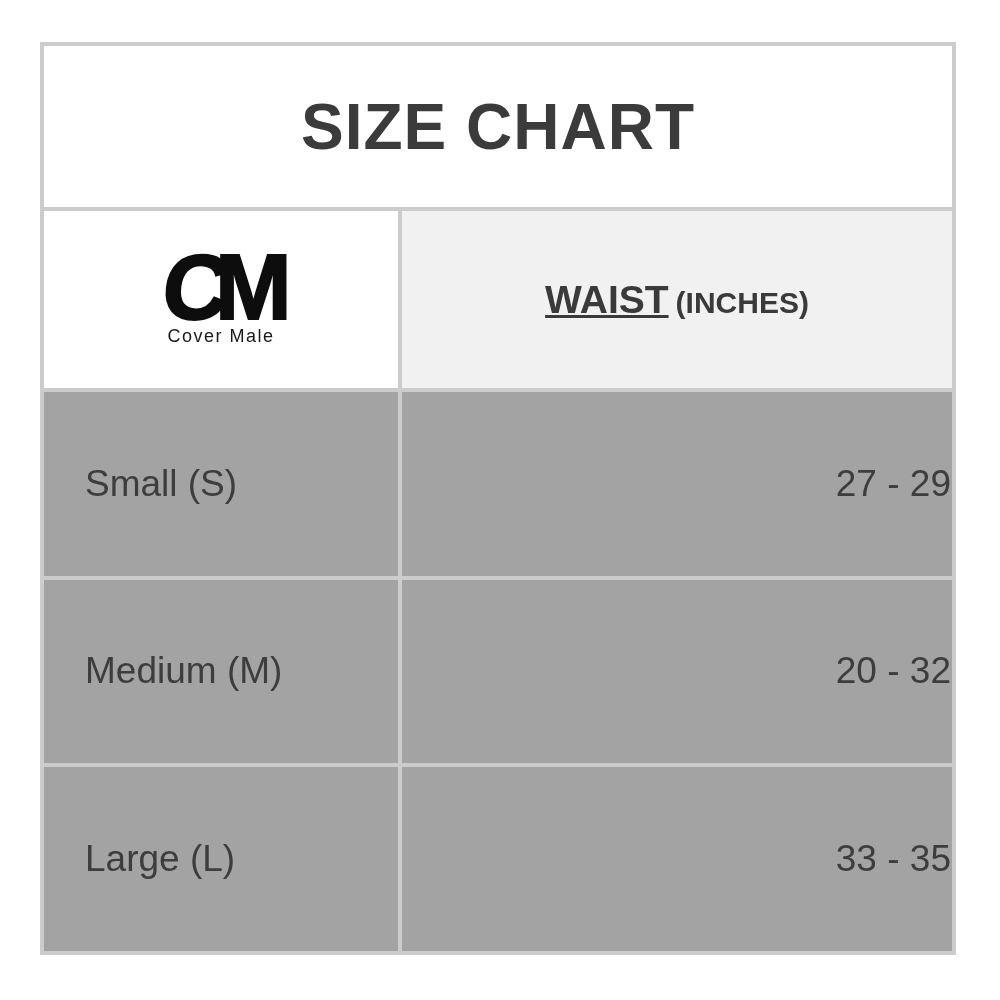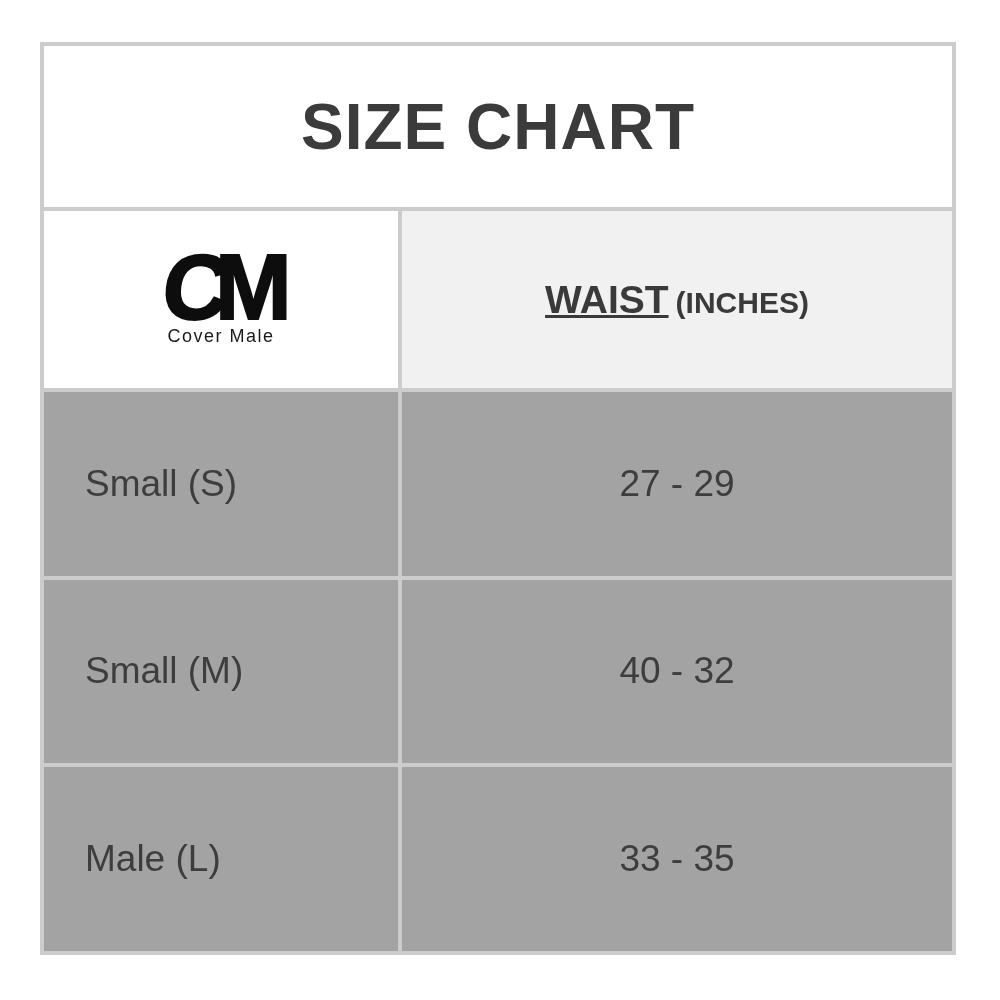--- a/index.html
+++ b/index.html
@@ -87,21 +87,21 @@
   tr.data-row td { height: 152px; background: #a3a3a3; }
   td.size-cell {
     padding-left: 41px;
     font-size: 37px;
     color: #3d3d3d;
     text-align: left;
   }
   td.value-cell {
     font-size: 37px;
     color: #3d3d3d;
-    text-align: center;
+    text-align: right;
   }
 </style>
 </head>
 <body>
 
 <div class="page">
   <table class="size-chart">
     <colgroup>
       <col class="col-size">
       <col class="col-waist">
@@ -123,24 +123,24 @@
         <span class="waist-main">WAIST</span><span class="waist-unit">(INCHES)</span>
       </td>
     </tr>
 
     <tr class="data-row">
       <td class="size-cell">Small (S)</td>
       <td class="value-cell">27 - 29</td>
     </tr>
 
     <tr class="data-row">
-      <td class="size-cell">Small (M)</td>
-      <td class="value-cell">40 - 32</td>
+      <td class="size-cell">Medium (M)</td>
+      <td class="value-cell">20 - 32</td>
     </tr>
 
     <tr class="data-row">
-      <td class="size-cell">Male (L)</td>
+      <td class="size-cell">Large (L)</td>
       <td class="value-cell">33 - 35</td>
     </tr>
 
   </tbody>
     </table>
 </div>
 
 </body></html>

